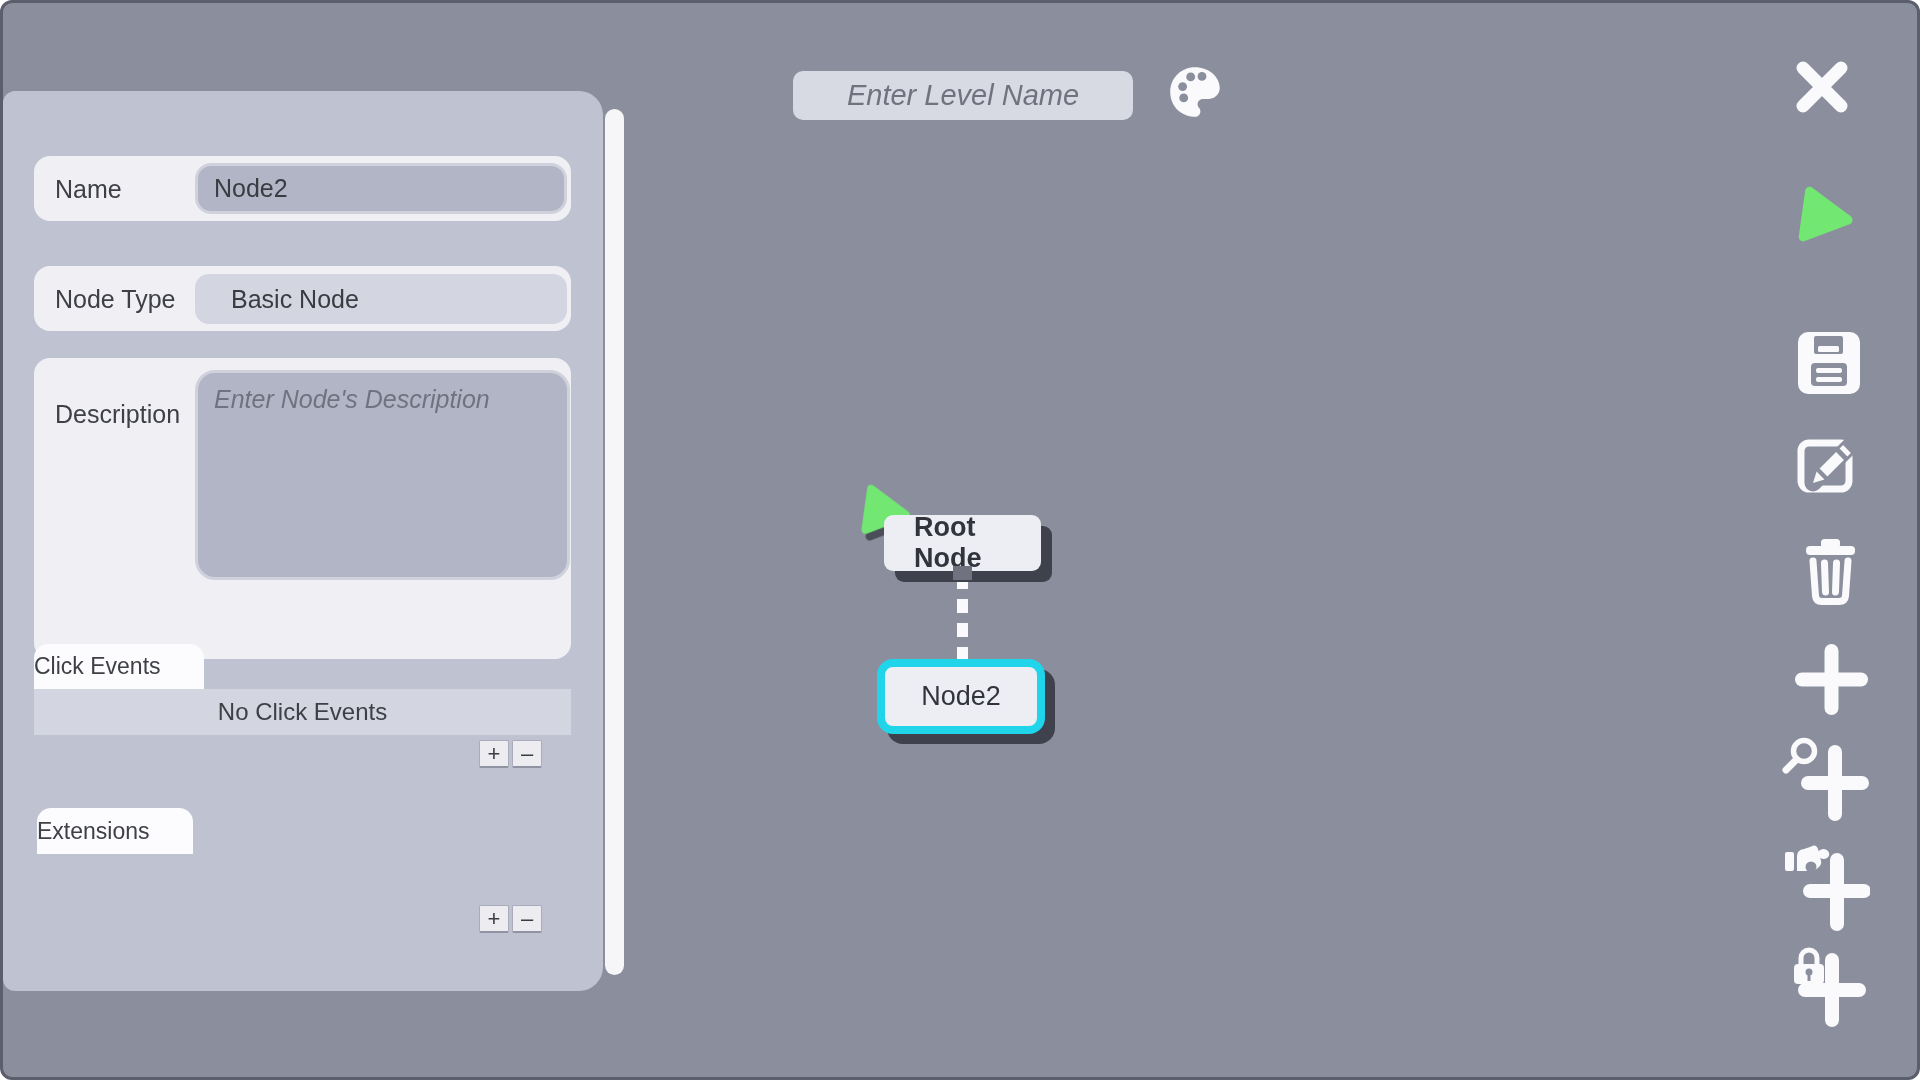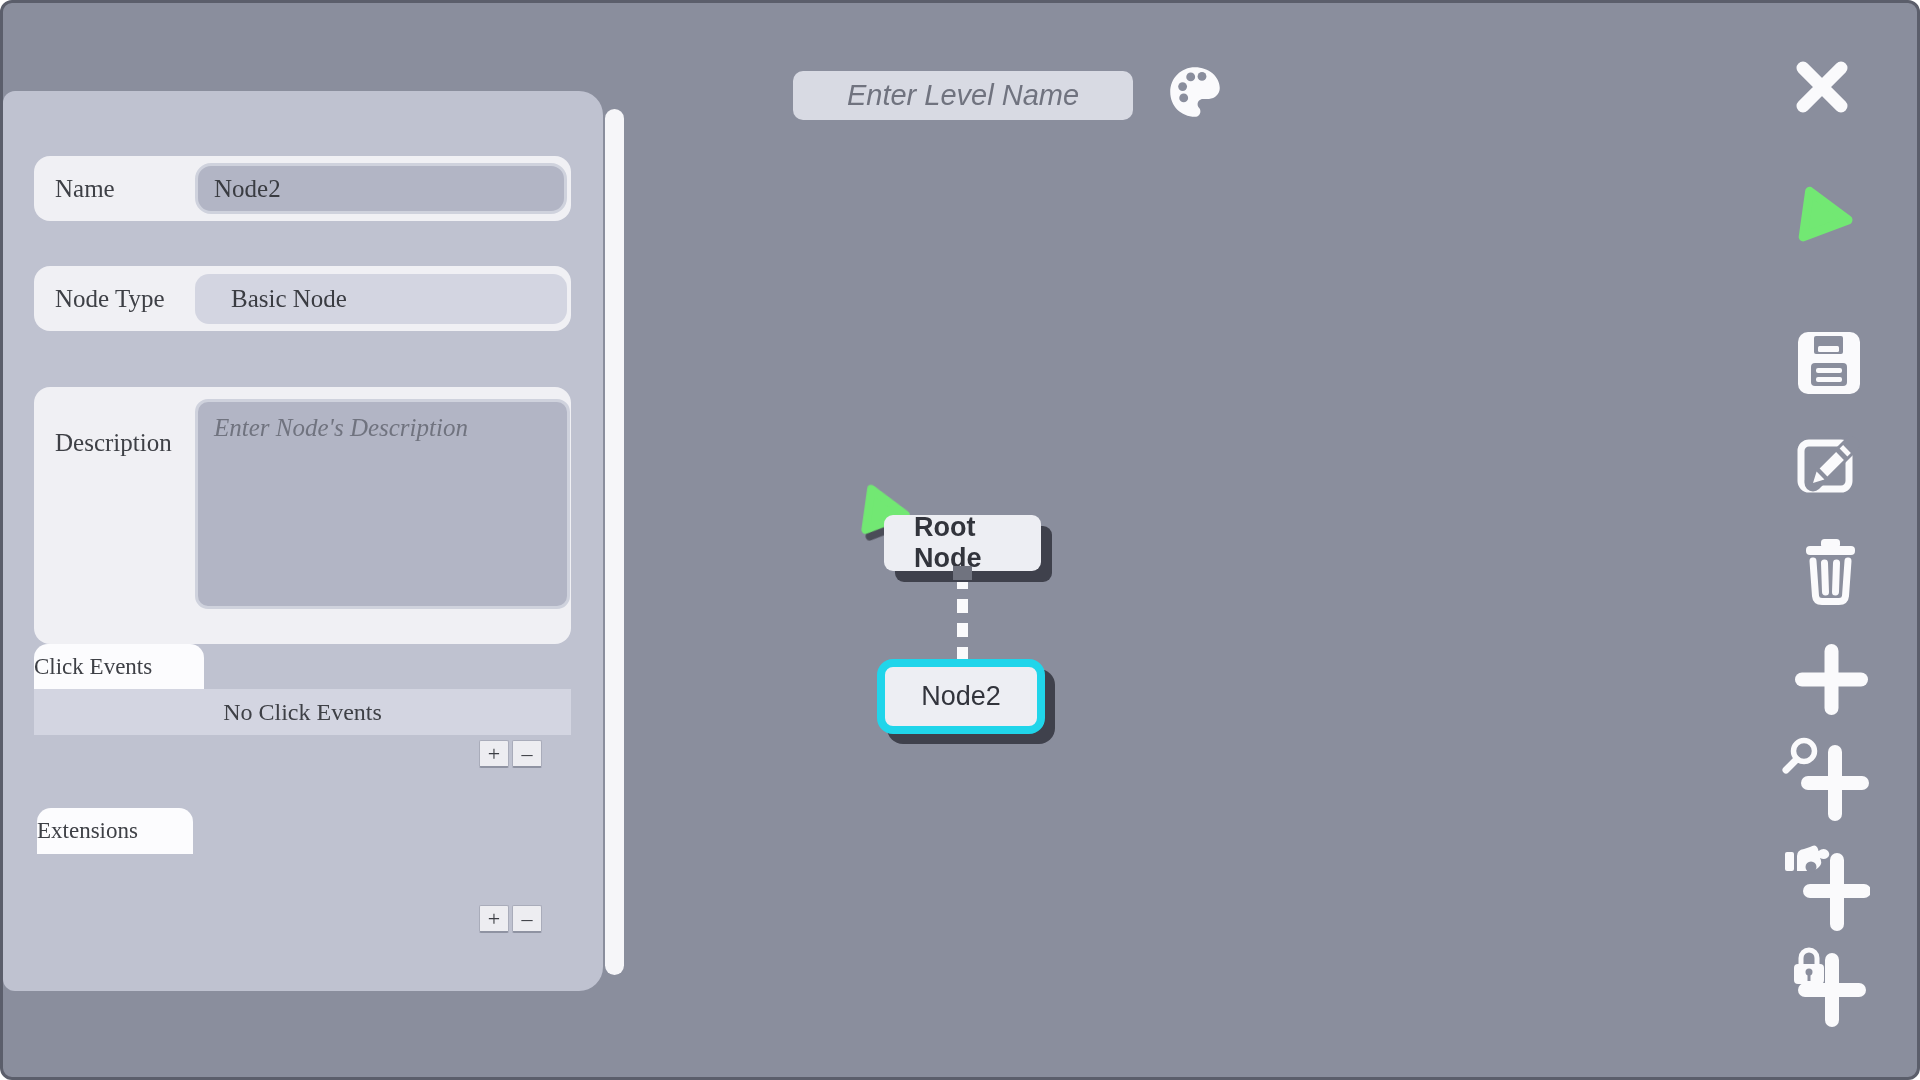--- a/index.html
+++ b/index.html
@@ -16,36 +16,36 @@
     position:absolute;left:790px;top:68px;width:340px;height:49px;
     background:#D8DAE3;border:none;border-radius:10px;
     text-align:center;font-size:29px;color:#3A3C42;
     font-family:inherit;outline:none;
   }
   input::placeholder,textarea::placeholder{font-style:italic;color:#70737F;opacity:1;}
   .palette-btn{position:absolute;left:1164px;top:59px;width:56px;height:60px;background:none;border:none;padding:0;cursor:pointer;}
   
   .panel{
     position:absolute;left:0;top:88px;width:600px;height:900px;
-    background:#BFC2D0;border-radius:12px 24px 24px 12px;font-family:Liberation Serif, serif;
+    background:#BFC2D0;border-radius:12px 24px 24px 12px;
   }
   .scrollbar{
     position:absolute;left:602px;top:106px;width:19px;height:866px;
     background:#F6F6F9;border-radius:10px;cursor:pointer;
   }
   .row{position:absolute;left:31px;width:537px;background:#F0F0F4;border-radius:16px;}
   .row-name{top:65px;height:65px;}
   .row-type{top:175px;height:65px;border-radius:16px;}
-  .row-desc{top:296px;height:257px;}
+  .row-desc{top:267px;height:301px;}
   .lbl{position:absolute;left:21px;top:50%;transform:translateY(-50%);font-size:25px;color:#3E4046;white-space:nowrap;}
   .lbl-top{top:42px;transform:none;}
   .pill{position:absolute;left:161px;font-size:25px;color:#3A3C42;font-family:inherit;}
   .pill-name{top:7px;width:372px;height:51px;background:#B2B5C5;border:3px solid #CFD2DD;border-radius:16px;padding:0 16px;outline:none;}
   .pill-type{top:8px;width:372px;height:50px;background:#D3D5E1;border-radius:14px;display:flex;align-items:center;padding:0 36px;cursor:pointer;}
-  .desc-area{top:12px;width:375px;height:210px;background:#B2B5C5;border:3px solid #CFD2DD;border-radius:13px;padding:12px 16px;resize:none;outline:none;font-size:25px;}
+  .desc-area{top:12px;width:375px;height:210px;background:#B2B5C5;border:3px solid #CFD2DD;border-radius:20px;padding:12px 16px;resize:none;outline:none;font-size:25px;}
   .tab{
     position:absolute;left:31px;width:170px;height:45px;background:#FCFCFE;
     border-radius:14px 14px 0 0;display:flex;align-items:center;justify-content:flex-start;
     font-size:23px;color:#3E4046;cursor:pointer;
   }
   .tab-click{top:553px;}
   .tab-ext{top:717px;left:34px;width:156px;height:46px;}
   .listrow{
     position:absolute;left:31px;width:537px;height:46px;background:#D3D5E1;
     display:flex;align-items:center;justify-content:center;font-size:24px;color:#3E4046;

